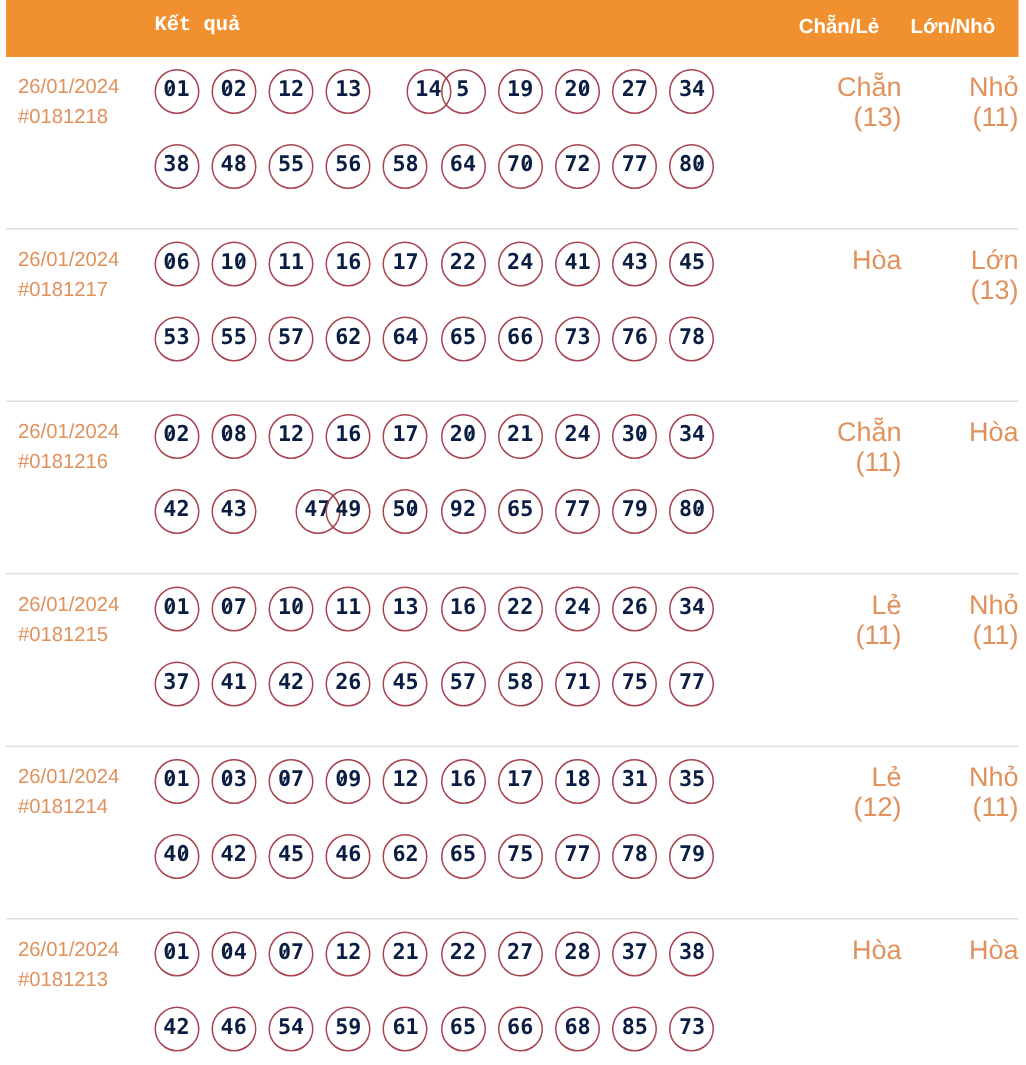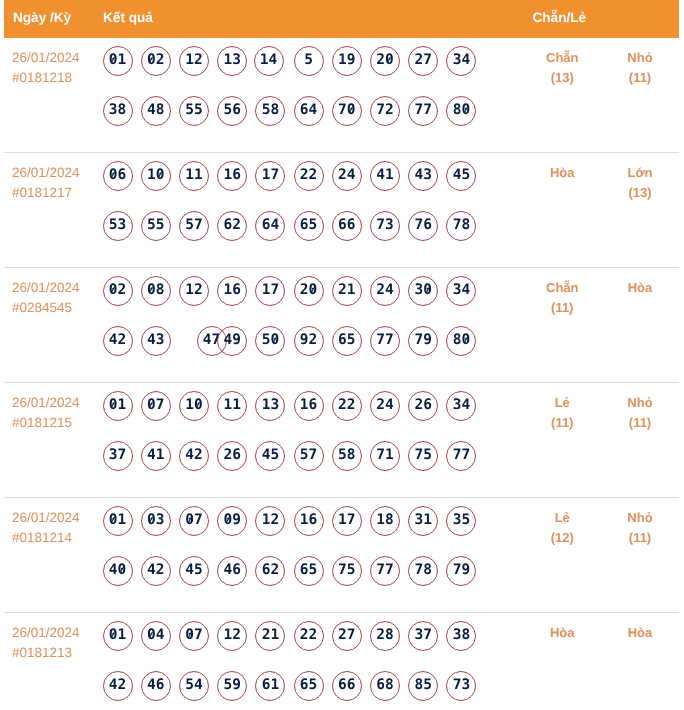--- a/index.html
+++ b/index.html
@@ -9,21 +9,21 @@
   html, body { width:684px; height:710px; background:#ffffff; overflow:hidden; }
   body { font-family:"Liberation Sans", sans-serif; -webkit-font-smoothing:antialiased; }
 
   .panel { position:absolute; left:4px; top:0; width:675px; }
 
   
   .thead { position:relative; height:37.5px; background:#f1902f; }
   .thead .hcell { position:absolute; top:0; height:36px; line-height:36px;
                   font-size:13.6px; font-weight:bold; color:#ffffff; white-space:nowrap; }
   .h-date { left:9px; }
-  .h-res  { left:99px; }
+  .h-res  { left:99px;font-family:Liberation Mono, monospace; }
   .h-cl   { left:528.5px; }
   .h-ln   { left:603px; }
 
   
   .row { position:relative; height:115px; border-bottom:1px solid #dddddd; }
   .row:last-child { border-bottom:1px solid #dddddd; }
 
   .datecell { position:absolute; left:8px; top:10px; width:92px;
               font-size:13.5px; line-height:20px; color:#e0915c; white-space:nowrap; }
 
@@ -32,46 +32,46 @@
   .ballrow.r2 { top:58.5px; }
   .ball { position:absolute; top:0; width:30px; height:30px;
           border:1px solid #a84450; border-radius:50%;
           font-family:"DejaVu Sans Mono", monospace; font-size:14.5px; font-weight:bold;
           color:#0a1d42; text-align:center; line-height:26px; }
 
   .ball .z { position:relative; display:inline-block; }
   .ball .z::after { content:""; position:absolute; left:50%; top:50%;
                     width:7.4px; height:1.3px; background:#0a1d42;
                     transform:translate(-50%,-50%) rotate(-62deg); }
-  .statcell { position:absolute; top:10px; font-size:13px; line-height:20px;
-              color:#e0915c; text-align:center; white-space:nowrap;font-weight:bold; }
+  .statcell { position:absolute; top:10px; font-size:18px; line-height:20px;
+              color:#e0915c; text-align:right; white-space:nowrap; }
   .s-cl { left:519.5px; width:77.5px; }
   .s-ln { left:597px;   width:78px; }
 </style>
 </head>
 <body>
 
 <div class="panel">
   <div class="thead">
-    <div class="hcell h-date">Ngày /Kỳ</div>
     <div class="hcell h-res">Kết quả</div>
     <div class="hcell h-cl">Chẵn/Lẻ</div>
+    <div class="hcell h-ln">Lớn/Nhỏ</div>
   </div>
   <div id="tbody">
       <div class="row">
         <div class="datecell">
           <div>26/01/2024</div>
           <div>#0181218</div>
         </div>
         <div class="ballrow r1">
           <span class="ball" style="left:0.0px"><span class="z">0</span>1</span>
           <span class="ball" style="left:38.2px"><span class="z">0</span>2</span>
           <span class="ball" style="left:76.4px">12</span>
           <span class="ball" style="left:114.6px">13</span>
-          <span class="ball" style="left:151px">14</span>
+          <span class="ball" style="left:168px">14</span>
           <span class="ball" style="left:191.0px">5</span>
           <span class="ball" style="left:229.2px">19</span>
           <span class="ball" style="left:267.4px">2<span class="z">0</span></span>
           <span class="ball" style="left:305.6px">27</span>
           <span class="ball" style="left:343.8px">34</span>
         </div>
         <div class="ballrow r2">
           <span class="ball" style="left:0.0px">38</span>
           <span class="ball" style="left:38.2px">48</span>
           <span class="ball" style="left:76.4px">55</span>
@@ -126,21 +126,21 @@
           <div></div>
         </div>
         <div class="statcell s-ln">
           <div>Lớn</div>
           <div>(13)</div>
         </div>
       </div>
       <div class="row">
         <div class="datecell">
           <div>26/01/2024</div>
-          <div>#0284545</div>
+          <div>#0181216</div>
         </div>
         <div class="ballrow r1">
           <span class="ball" style="left:0.0px"><span class="z">0</span>2</span>
           <span class="ball" style="left:38.2px"><span class="z">0</span>8</span>
           <span class="ball" style="left:76.4px">12</span>
           <span class="ball" style="left:114.6px">16</span>
           <span class="ball" style="left:152.8px">17</span>
           <span class="ball" style="left:191.0px">2<span class="z">0</span></span>
           <span class="ball" style="left:229.2px">21</span>
           <span class="ball" style="left:267.4px">24</span>

